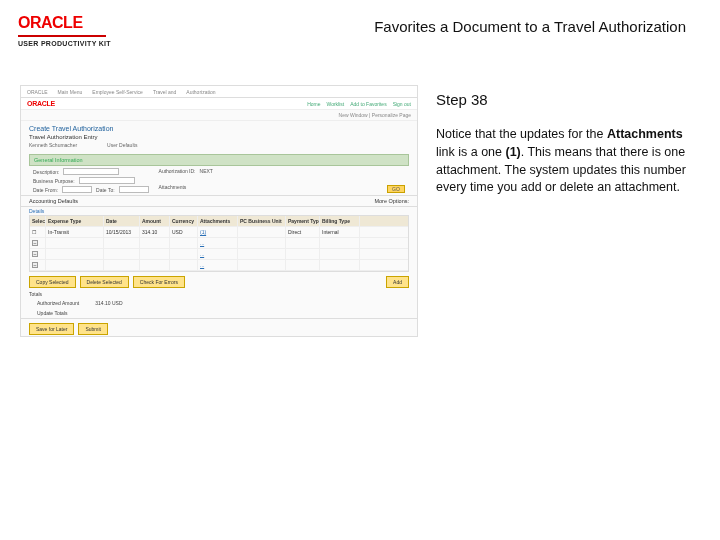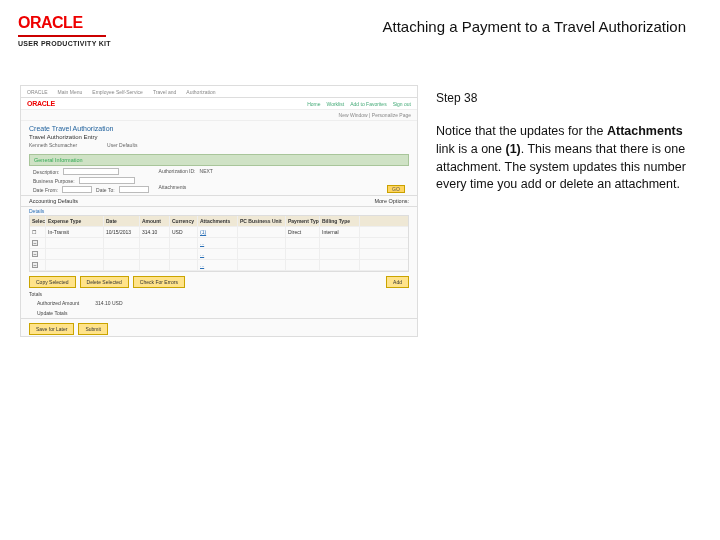--- a/index.html
+++ b/index.html
@@ -53,34 +53,34 @@
   .c-cur{width:28px} .c-att{width:40px} .c-pc{width:48px} .c-pay{width:34px} .c-bill{width:40px}
   .ss-attlink { color:#2a6fb6; text-decoration:underline; }
   .ss-minus { display:inline-block; width:6px; height:6px; border:1px solid #999; text-align:center; line-height:5px; font-size:5px; background:#eee;}
   .ss-btnrow { display:flex; gap:4px; padding:4px 8px 2px 8px; }
   .ss-btn { background:#ffe38a; border:1px solid #caa400; font-size:5px; padding:2px 6px; color:#333;}
   .ss-readrow { display:flex; gap:16px; padding:2px 16px; font-size:5px; color:#444;}
   .ss-foot { display:flex; gap:4px; padding:4px 8px; border-top:1px solid #ddd;}
 
   
   .side { width: 256px; padding-top: 6px; color:#111; }
-  .step { font-size: 12px; margin-bottom: 18px; }
+  .step { font-size: 15px; margin-bottom: 18px; }
   .body-text { font-size: 12.5px; line-height: 1.42; }
   .body-text .bold { font-weight: bold; }
 </style>
 </head>
 <body>
 
 <div class="header">
   <div class="oracle-logo-block">
     <div class="oracle-word">ORACLE</div>
     <div class="oracle-divider"></div>
     <div class="upk-text">USER PRODUCTIVITY KIT</div>
   </div>
-  <div class="doc-title">Attaching a Payment to a Travel Authorization</div>
+  <div class="doc-title">Favorites a Document to a Travel Authorization</div>
 </div>
 
 <div class="content">
 
   <div class="screenshot">
     <div class="ss-topbar">
       <span>ORACLE</span>
       <span>Main Menu</span>
       <span>Employee Self-Service</span>
       <span>Travel and</span>

